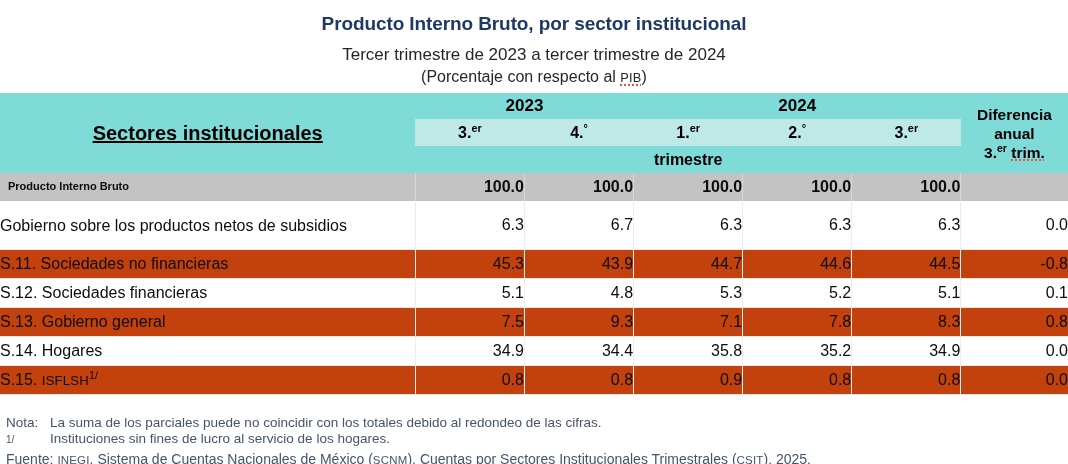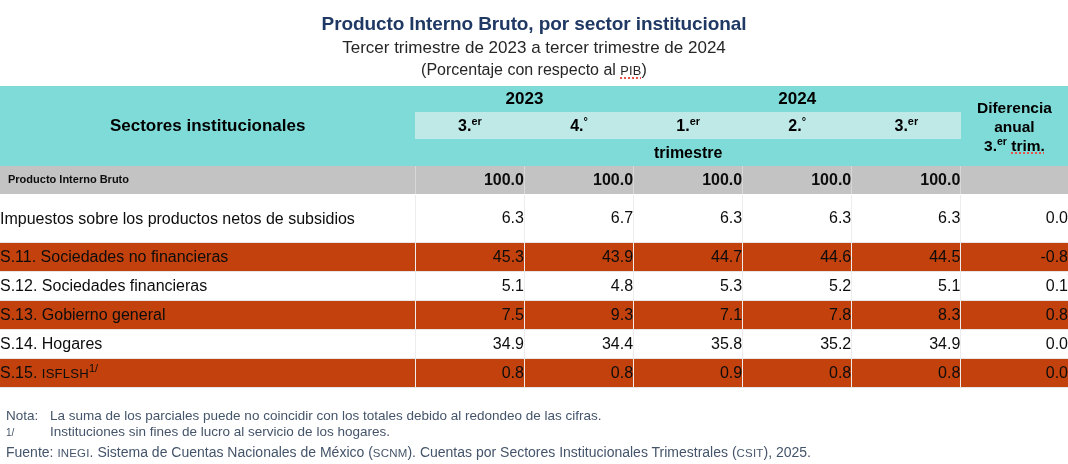--- a/index.html
+++ b/index.html
@@ -23,21 +23,21 @@
     font-size: 19px;
     font-weight: bold;
     color: #1F3864;
     letter-spacing: -0.1px;
     line-height: 24px;
   }
   .t-sub {
     font-size: 17px;
     color: #262626;
     line-height: 22px;
-    margin-top: 1px;
+    margin-top: 8px;
   }
   .t-sub2 {
     font-size: 16px;
     color: #262626;
     line-height: 21px;
     margin-top: 0px;
   }
   .sc { font-size: 0.80em; letter-spacing: .2px; }
   .redwave {
     text-decoration: underline;
@@ -76,22 +76,23 @@
   }
   .hd-light {
     background: #BFE9E7;
     color: #000;
     font-weight: bold;
     text-align: center;
     border-right: 1.5px solid #ffffff;
     border-bottom: 1.5px solid #ffffff;
   }
   .hd-sector {
-    font-size: 17px;
+    font-size: 20px;
     height: 80px;
+    text-decoration: underline;
   }
   .hd-year { font-size: 17px; height: 26px; }
   .hd-qtr  { font-size: 16px; height: 27px; }
   .hd-trim { font-size: 16px; height: 27px; }
   .hd-diff {
     font-size: 15.5px;
     height: 80px;
     line-height: 19px;
     border-right: 0;
   }
@@ -192,21 +193,21 @@
         <tr class="r-total">
           <td class="rowname">Producto Interno Bruto</td>
           <td class="num">100.0</td>
           <td class="num">100.0</td>
           <td class="num">100.0</td>
           <td class="num">100.0</td>
           <td class="num">100.0</td>
           <td class="num"></td>
         </tr>
         <tr class="r-odd r-tall">
-          <td class="rowname">Impuestos sobre los productos netos de subsidios</td>
+          <td class="rowname">Gobierno sobre los productos netos de subsidios</td>
           <td class="num">6.3</td>
           <td class="num">6.7</td>
           <td class="num">6.3</td>
           <td class="num">6.3</td>
           <td class="num">6.3</td>
           <td class="num">0.0</td>
         </tr>
         <tr class="r-even">
           <td class="rowname">S.11. Sociedades no financieras</td>
           <td class="num">45.3</td>

